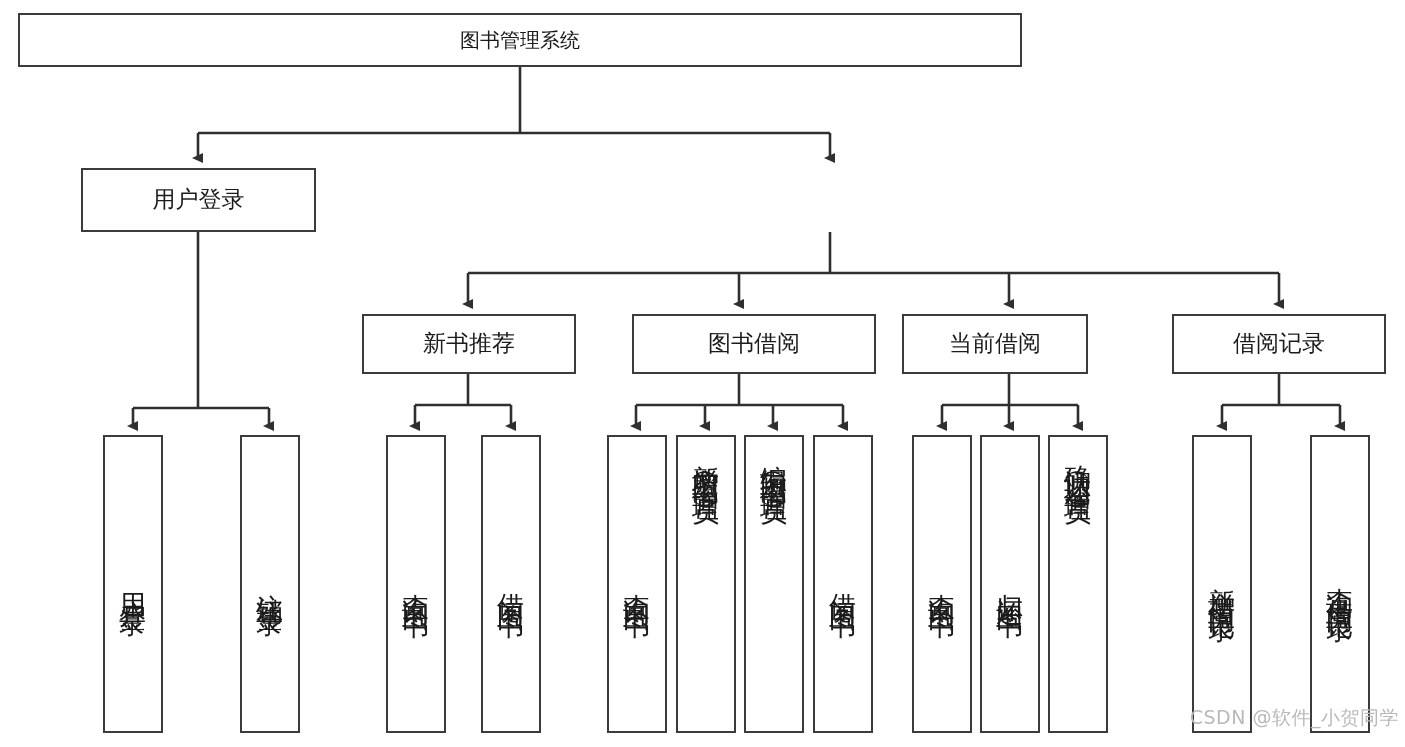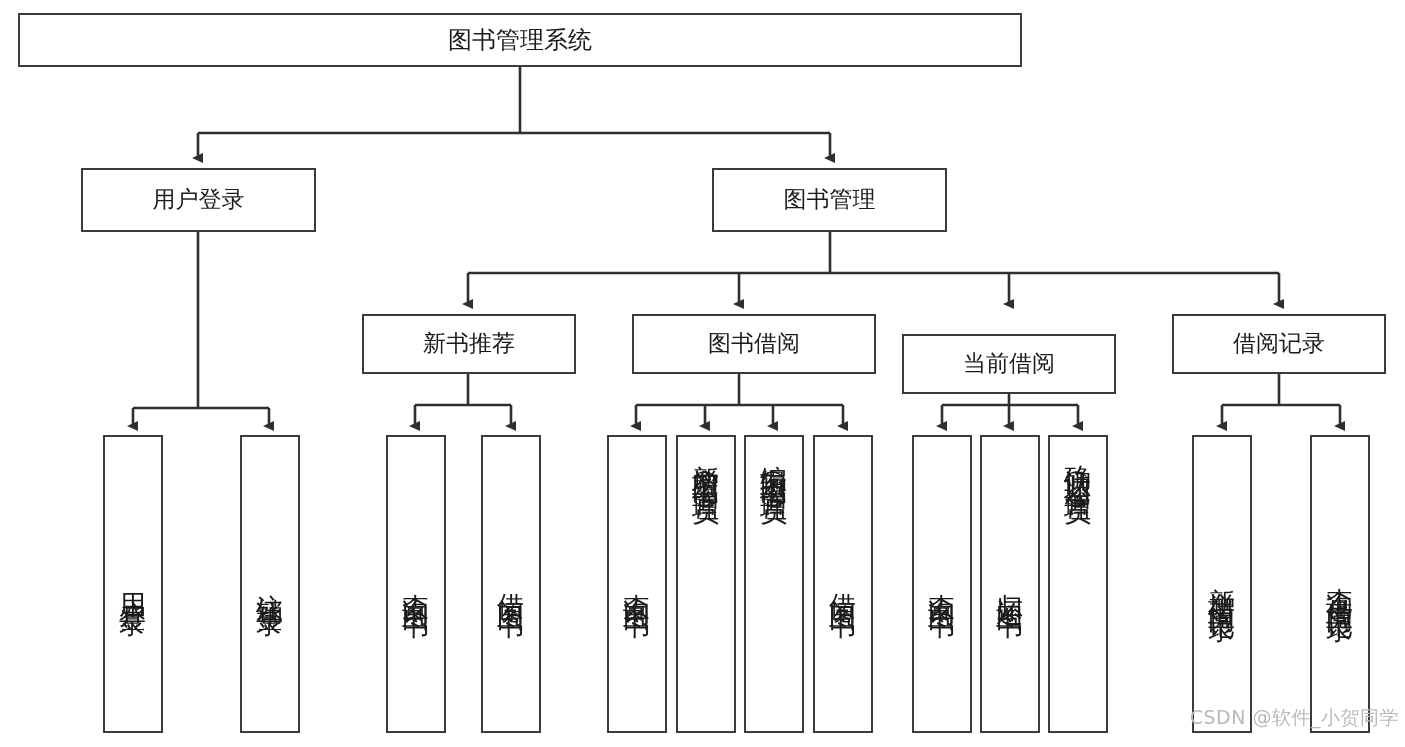--- a/index.html
+++ b/index.html
@@ -21,21 +21,21 @@
     justify-content:center;
     color:#1b1b1b;
   }
   .node .label{
     display:block;
     text-align:center;
     line-height:1.12;
     white-space:nowrap;
   }
   .h-node .label{font-size:23px;}
-  #n-root .label{font-size:24px;}
+  #n-root .label{font-size:20px;}
   .v-node{
     align-items:flex-start;
     justify-content:center;
     padding-top:6px;
   }
   .v-node .label{
     writing-mode:vertical-rl;
     text-orientation:upright;
     font-size:27px;
     letter-spacing:5px;
@@ -107,31 +107,28 @@
     </g>
   </svg>
 
   <div class="node h-node" id="n-root" style="left:18px;top:13px;width:1004px;height:54px;">
     <span class="label">图书管理系统</span>
   </div>
 
   <div class="node h-node" style="left:81px;top:168px;width:235px;height:64px;">
     <span class="label">用户登录</span>
   </div>
-  <div class="node h-node" style="left:712px;top:168px;width:235px;height:64px;">
-    <span class="label">图书管理</span>
-  </div>
 
   <div class="node h-node" style="left:362px;top:314px;width:214px;height:60px;">
     <span class="label">新书推荐</span>
   </div>
   <div class="node h-node" style="left:632px;top:314px;width:244px;height:60px;">
     <span class="label">图书借阅</span>
   </div>
-  <div class="node h-node" style="left:902px;top:314px;width:214px;height:60px;margin-top:20px;">
+  <div class="node h-node" style="left:902px;top:314px;width:186px;height:60px;">
     <span class="label">当前借阅</span>
   </div>
   <div class="node h-node" style="left:1172px;top:314px;width:214px;height:60px;">
     <span class="label">借阅记录</span>
   </div>
 
   <div class="node v-node center" style="left:103px;top:435px;width:60px;height:298px;">
     <span class="label">用户登录</span>
   </div>
   <div class="node v-node center" style="left:240px;top:435px;width:60px;height:298px;">

